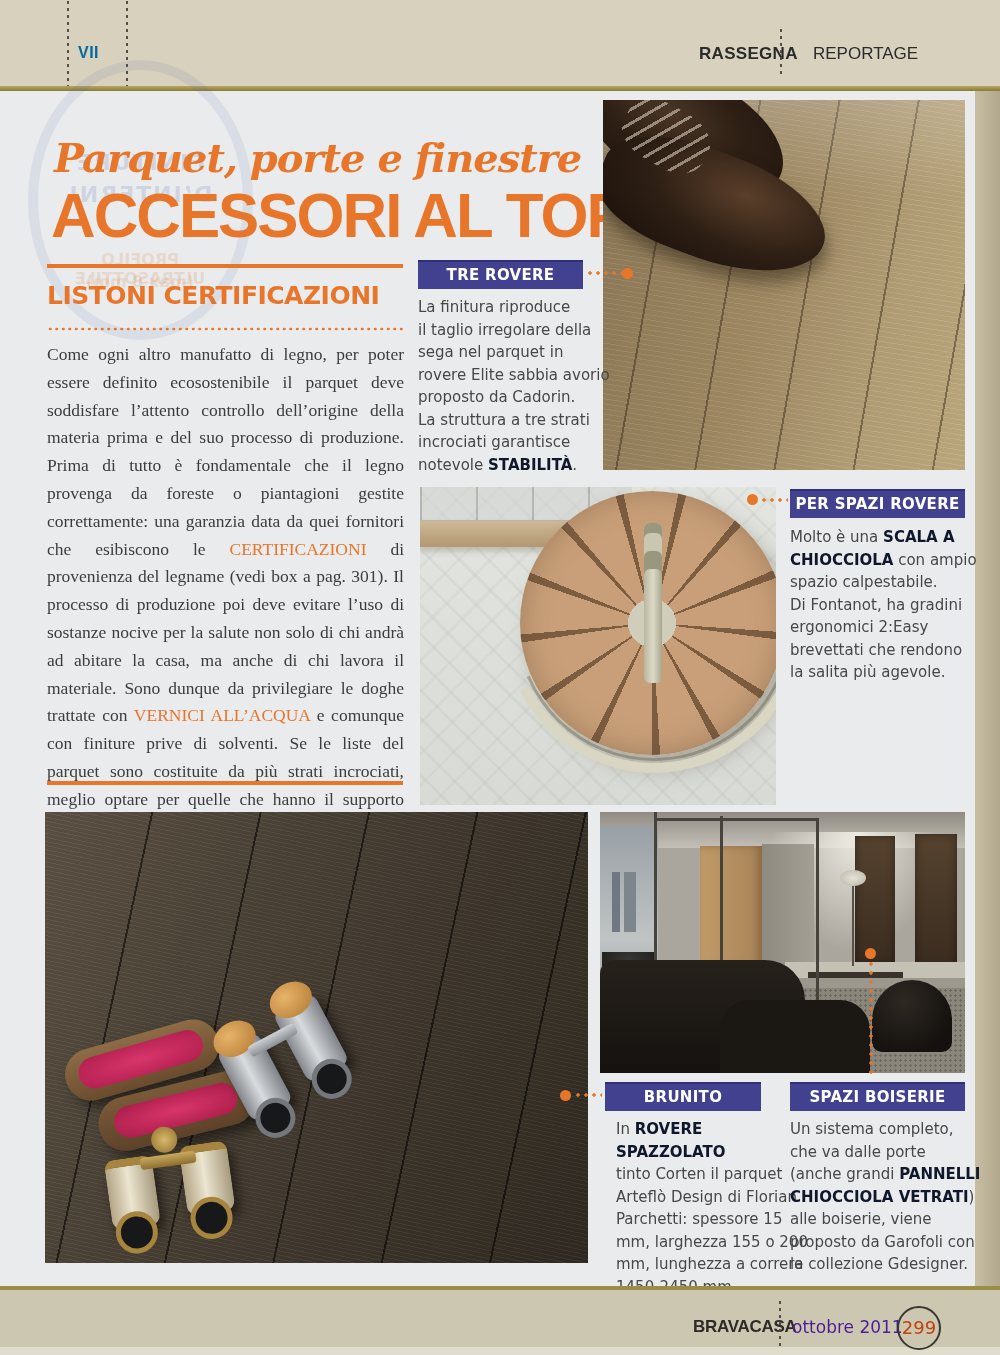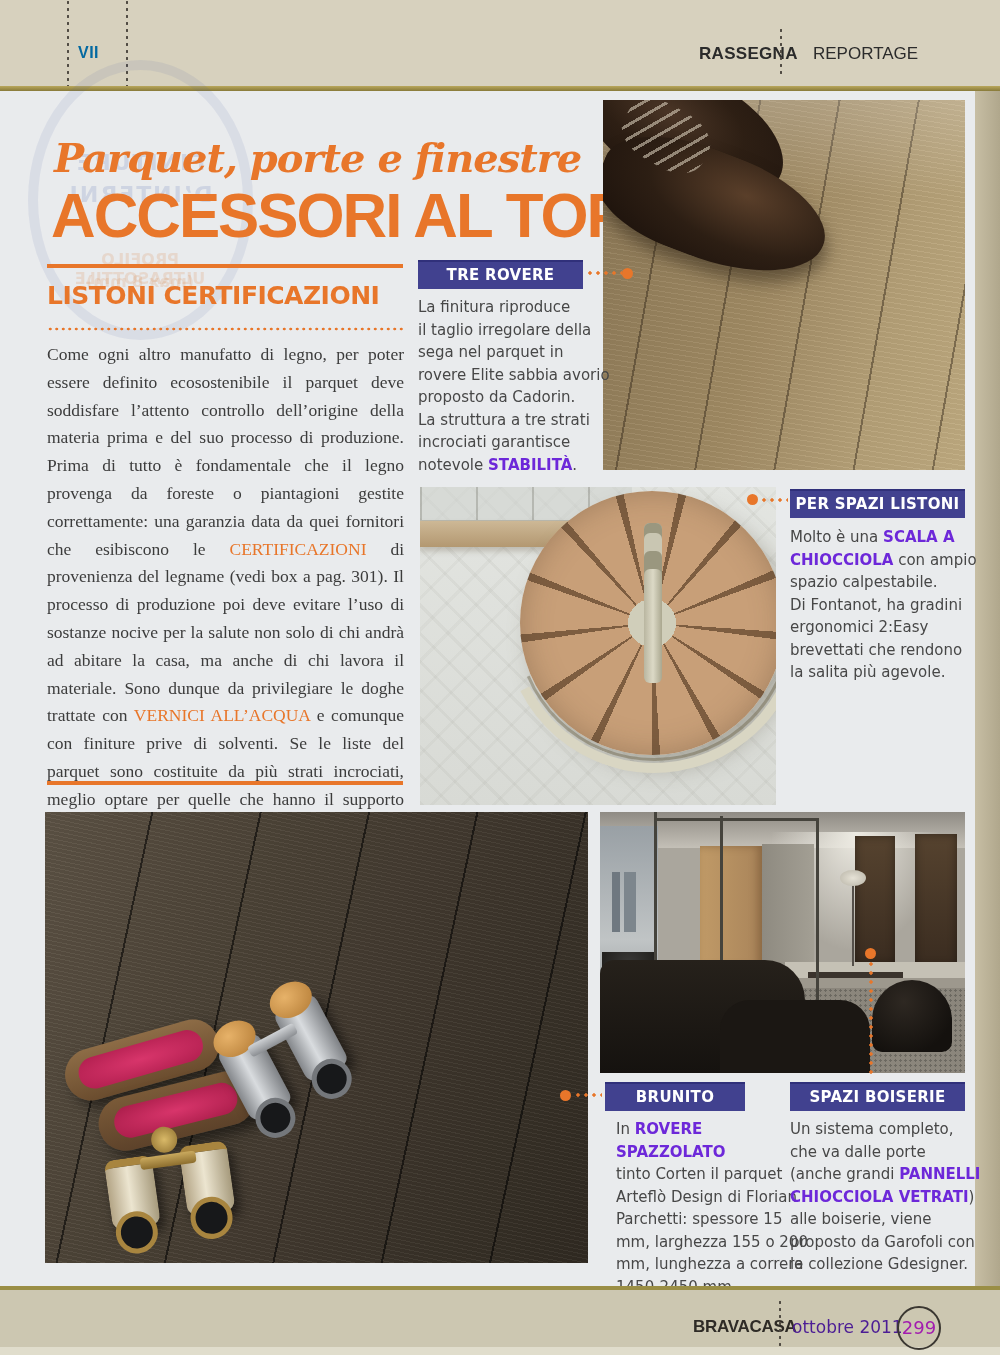--- a/index.html
+++ b/index.html
@@ -34,21 +34,21 @@
   .headline{left:51px;top:179px;font-family:"Liberation Sans",sans-serif;font-weight:bold;font-size:63px;color:var(--orange);letter-spacing:-2px;transform:scaleX(.98);transform-origin:left;}
   .rule-orange{height:4px;background:var(--orange);}
   .article-head{left:47px;top:281px;font-weight:bold;font-size:25px;color:var(--orange);letter-spacing:-.5px;}
   .dotrule{height:4px;background-image:radial-gradient(circle,#e8762a 1.3px,transparent 1.6px);background-size:6.5px 4px;background-repeat:repeat-x;}
   .bodytext{left:47px;top:341px;width:357px;font-family:"Liberation Serif",serif;font-size:17.5px;line-height:27.8px;color:var(--body);text-align:justify;}
   .bodytext .hl{color:var(--orange);}
 
   
   .label-box{height:29px;background:var(--blue);border-top:2px solid #30307a;color:#fff;font-weight:bold;font-size:15px;line-height:27px;text-align:center;letter-spacing:.3px;}
   .caption{font-size:15px;line-height:22.5px;color:var(--cap);white-space:pre-line;}
-  .caption .b{font-weight:bold;color:#6d28d9;}
+  .caption .b{font-weight:bold;color:#0f172a;}
   .hdots{height:4px;background-image:radial-gradient(circle,#e8762a 1.5px,transparent 1.8px);background-size:8px 4px;background-repeat:repeat-x;}
   .vdots-o{width:4px;background-image:radial-gradient(circle at 2px 2px,#e8762a 1.5px,transparent 1.8px);background-size:4px 9px;background-repeat:repeat-y;}
   .leader-dot{width:11px;height:11px;border-radius:50%;background:var(--orange);}
 
   
   figure{position:absolute;overflow:hidden;}
   .fig-shoes{left:603px;top:100px;width:362px;height:370px;
     background:
       linear-gradient(180deg,rgba(255,255,255,.20),rgba(255,255,255,0) 26%),
       repeating-linear-gradient(100deg,rgba(50,38,24,.0) 0 76px,rgba(50,38,24,.45) 76px 78px),
@@ -130,21 +130,21 @@
   .room-sofa1{left:0;top:148px;width:205px;height:113px;border-radius:14px 40px 0 0;background:linear-gradient(#26211b,#15120f);}
   .room-sofa2{left:120px;top:188px;width:150px;height:73px;border-radius:30px 30px 0 0;background:#1b1713;}
   .room-chair{left:272px;top:168px;width:80px;height:72px;border-radius:40px 40px 10px 10px;background:radial-gradient(ellipse at 40% 30%,#2e2822,#14110e 75%);}
   .room-lamp{left:252px;top:72px;width:2px;height:82px;background:#55504a;}
   .room-lamphead{left:240px;top:58px;width:26px;height:16px;border-radius:50%;background:radial-gradient(#e6e2d6,#b9b5a8);}
 
   
   .footer-mag{left:693px;top:1317px;font-family:"Liberation Sans",sans-serif;font-weight:bold;font-size:17px;color:#2e2b26;letter-spacing:-.3px;}
   .footer-issue{left:792px;top:1317px;font-size:17px;color:#4c1d95;}
   .page-circle{left:897px;top:1306px;width:44px;height:44px;border:2.5px solid #3a3731;border-radius:50%;
-    font-size:18px;color:#a21caf;text-align:center;line-height:40px;}
+    font-size:18px;color:#c2410c;text-align:center;line-height:40px;}
 </style>
 </head>
 <body>
 
 <div class="abs top-band"></div>
 <div class="abs gold-rule"></div>
 <div class="abs edge-strip"></div>
 
 <div class="abs vdots" style="left:67px;top:0;height:86px;"></div>
 <div class="abs vdots" style="left:126px;top:0;height:86px;"></div>
@@ -189,21 +189,21 @@
   <div class="abs balust-glass"></div>
   <div class="abs balust-wood"></div>
   <div class="abs spiral-steps"></div>
   <div class="abs handrail"></div>
   <div class="abs handrail2"></div>
   <div class="abs column"></div>
 </figure>
 
 <div class="abs leader-dot" style="left:747px;top:494px;"></div>
 <div class="abs hdots" style="left:760px;top:498px;width:28px;"></div>
-<div class="abs label-box" style="left:790px;top:489px;width:175px;">PER SPAZI LISTONI</div>
+<div class="abs label-box" style="left:790px;top:489px;width:175px;">PER SPAZI ROVERE</div>
 <div class="abs caption" style="left:790px;top:526px;width:200px;"><span>Molto è una </span><span class="b">SCALA A
 CHIOCCIOLA</span><span> con ampio
 spazio calpestabile.
 Di Fontanot, ha gradini
 ergonomici 2:Easy
 brevettati che rendono
 la salita più agevole.</span></div>
 
 <figure class="fig-binoc">
   <div class="abs case-lid">
@@ -254,21 +254,21 @@
   <div class="abs room-sofa1"></div>
   <div class="abs room-sofa2"></div>
   <div class="abs room-chair"></div>
 </figure>
 
 <div class="abs leader-dot" style="left:865px;top:948px;"></div>
 <div class="abs vdots-o" style="left:869px;top:962px;height:116px;"></div>
 
 <div class="abs leader-dot" style="left:560px;top:1090px;"></div>
 <div class="abs hdots" style="left:574px;top:1093px;width:28px;"></div>
-<div class="abs label-box" style="left:605px;top:1082px;width:140px;">BRUNITO</div>
+<div class="abs label-box" style="left:605px;top:1082px;width:156px;">BRUNITO</div>
 <div class="abs caption" style="left:616px;top:1118px;width:200px;"><span>In </span><span class="b">ROVERE SPAZZOLATO</span><span>
 tinto Corten il parquet
 Arteflò Design di Florian
 Parchetti: spessore 15
 mm, larghezza 155 o 200
 mm, lunghezza a correre
 1450-2450 mm.</span></div>
 
 <div class="abs label-box" style="left:790px;top:1082px;width:175px;">SPAZI BOISERIE</div>
 <div class="abs caption" style="left:790px;top:1118px;width:200px;"><span>Un sistema completo,

